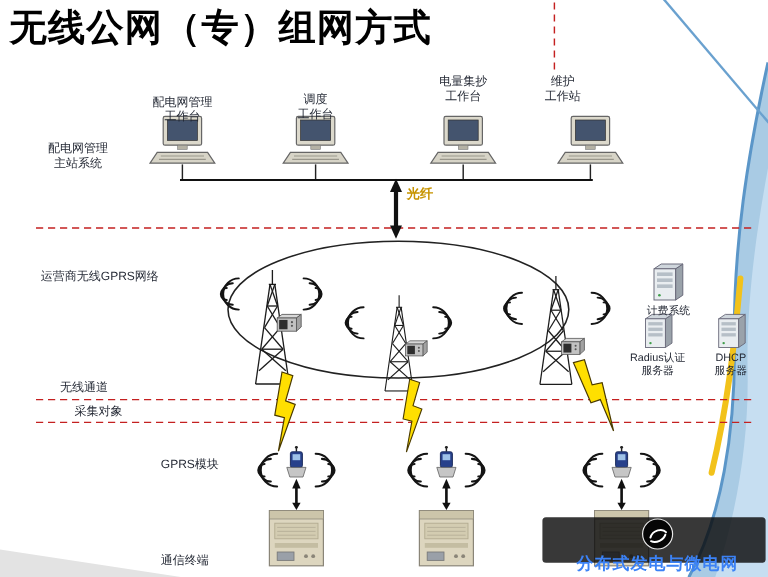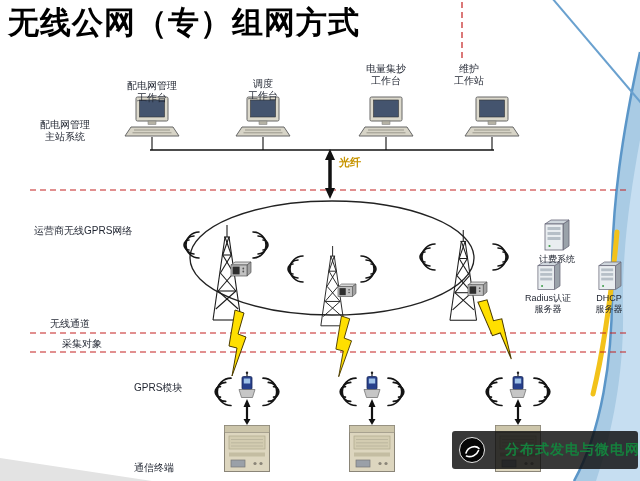--- a/index.html
+++ b/index.html
@@ -15,22 +15,22 @@
   .lbl{
     position:absolute;font-size:10px;color:#1f2430;line-height:1.18;white-space:nowrap;
   }
   .pre{white-space:pre-line;}
   .ctr{transform:translateX(-50%);text-align:center;}
   .small{font-size:9px;}
   .fiber{color:#c79400;font-weight:bold;font-size:11px;}
   .watermark{
     position:absolute;left:452px;top:431px;width:186px;height:38px;
     background:rgba(12,12,12,0.82);border-radius:3px;
-    display:flex;align-items:center;gap:19px;padding-left:6px;box-sizing:border-box;
-    color:#15803d;font-weight:bold;font-size:14px;letter-spacing:1px;white-space:nowrap;
+    display:flex;align-items:center;gap:2px;padding-left:6px;box-sizing:border-box;
+    color:#3b82f6;font-weight:bold;font-size:14px;letter-spacing:1px;white-space:nowrap;flex-direction:column;
   }
   .wm-logo{width:28px;height:28px;flex:0 0 auto;}
 </style>
 </head>
 <body>
 
 <div class="slide">
 
   <svg class="layer" viewBox="0 0 640 481">
     <defs>

